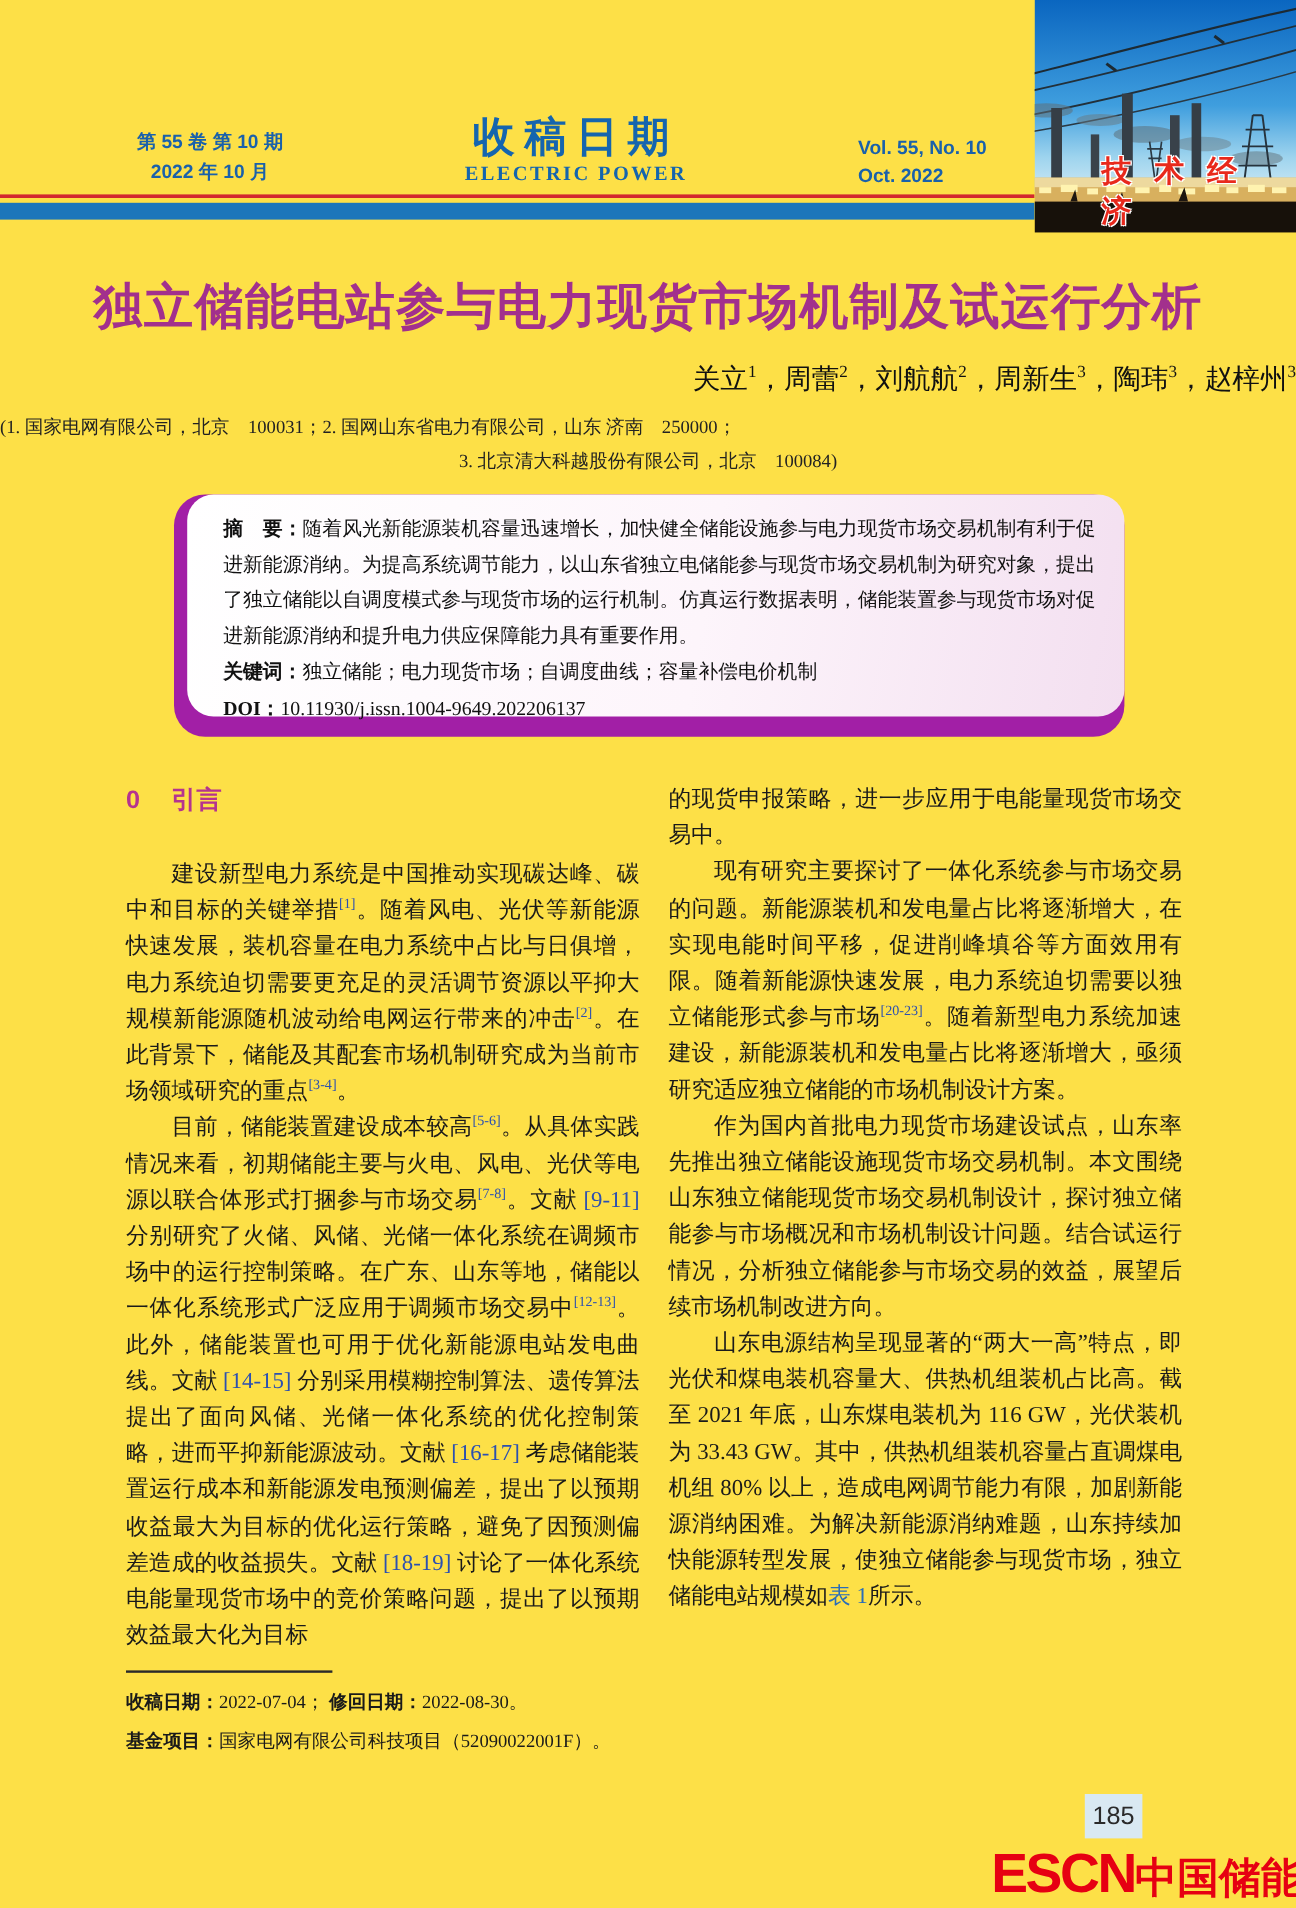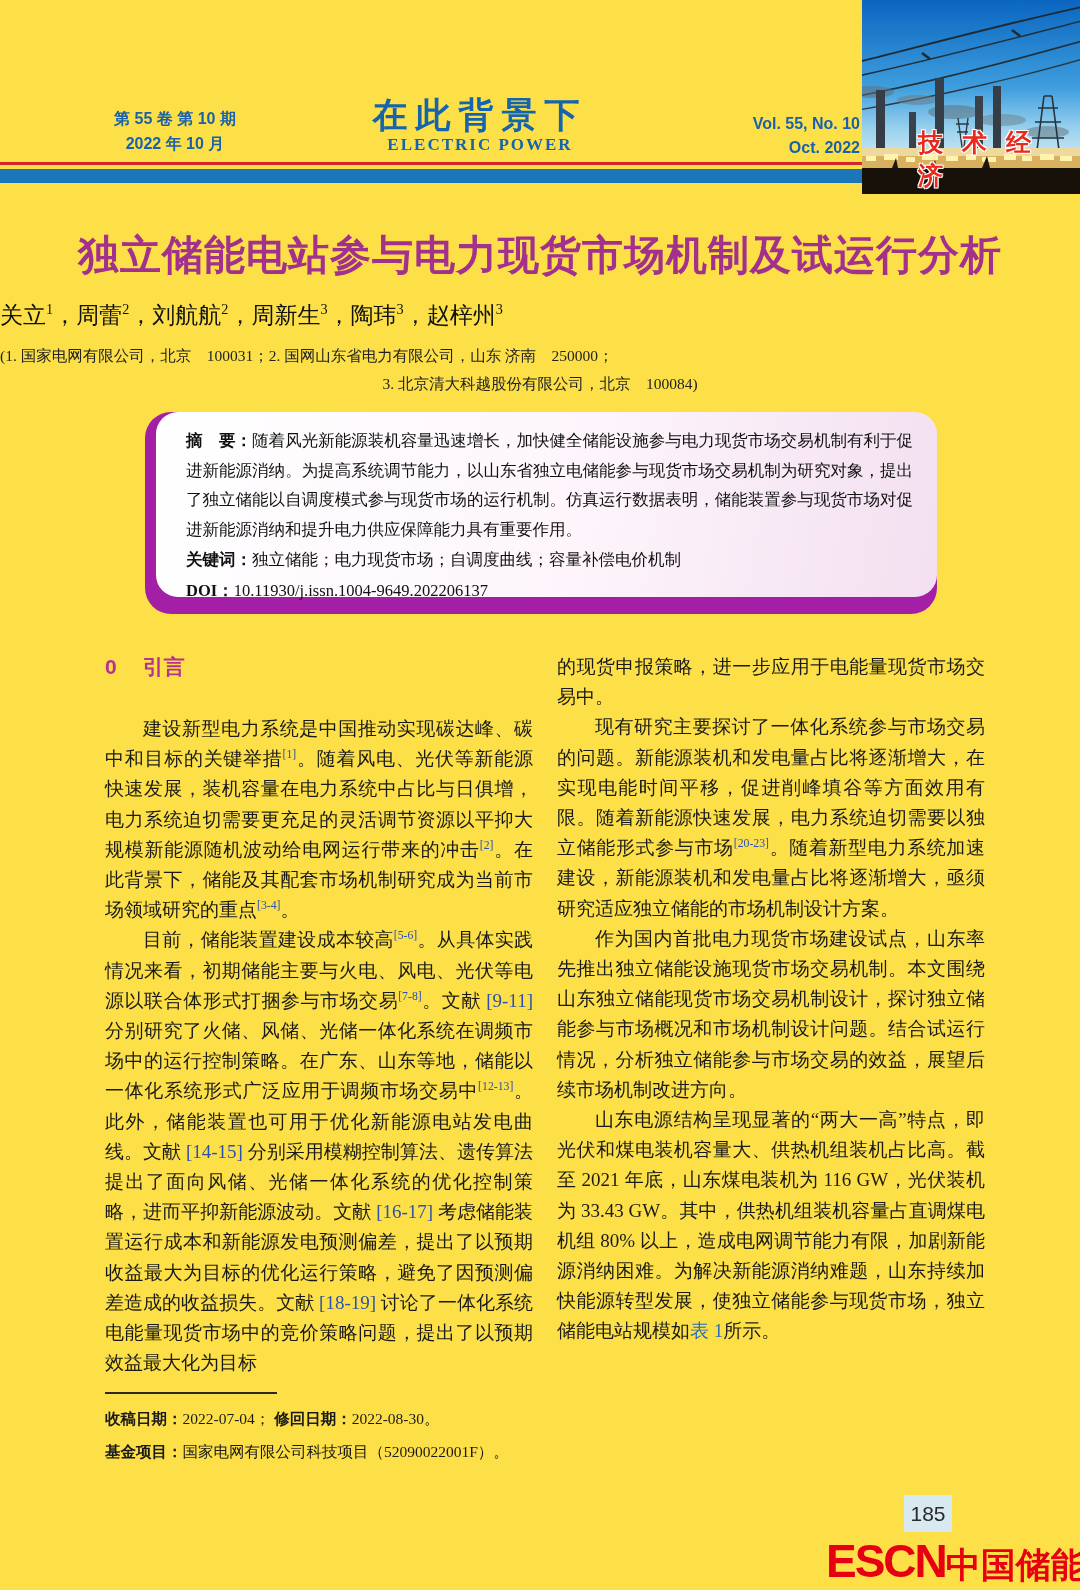--- a/index.html
+++ b/index.html
@@ -8,34 +8,34 @@
     font-family:"Liberation Serif","DejaVu Serif",serif; color:#1a1a1a; overflow:hidden;
   }
   
   .hdr-left { position:absolute; left:100px; top:106px; width:150px; text-align:center;
     font-family:"Liberation Sans",sans-serif; font-weight:bold; font-size:16px; line-height:25px; color:#1a61ab; }
   .hdr-center { position:absolute; left:0; top:96px; width:960px; text-align:center; color:#1565ae; }
   .hdr-center .cn { font-size:35px; font-weight:bold; letter-spacing:8px; line-height:38px;
     font-family:"Liberation Sans",sans-serif; }
   .hdr-center .en { font-size:17px; font-weight:bold; letter-spacing:2px; line-height:22px;
     font-family:"Liberation Serif",serif; }
-  .hdr-right { position:absolute; left:715px; top:112px; width:145px; text-align:right;
+  .hdr-right { position:absolute; left:715px; top:112px; width:145px; text-align:left;
     font-family:"Liberation Sans",sans-serif; font-weight:bold; font-size:16px; line-height:24px; color:#1a61ab; }
   .rule-red  { position:absolute; left:0; top:162px; width:862px; height:3px; background:#d3272e; }
   .rule-blue { position:absolute; left:0; top:169px; width:862px; height:14px; background:#1c76ba; }
   
   .photo { position:absolute; left:862px; top:0; width:218px; height:194px; overflow:hidden; }
   .photo svg { display:block; }
   .badge { position:absolute; left:56px; top:126px; width:160px;
     font-family:"Liberation Sans",sans-serif; font-weight:bold; font-size:25px; letter-spacing:6px;
     color:#e8291c; text-shadow:-1px -1px 0 #fff, 1px -1px 0 #fff, -1px 1px 0 #fff, 1px 1px 0 #fff; }
   
   .title { position:absolute; left:0; top:228px; width:1080px; text-align:center;
     font-size:41px; font-weight:bold; color:#a2308d; letter-spacing:1px; }
-  .authors { position:absolute; left:0; top:300px; width:1080px; text-align:left; font-size:23px; color:#111; }
+  .authors { position:absolute; left:0; top:300px; width:1080px; text-align:right; font-size:23px; color:#111; }
   .affil1 { position:absolute; left:0; top:346px; width:1080px; text-align:left; font-size:15.5px; color:#222; }
   .affil2 { position:absolute; left:0; top:374px; width:1080px; text-align:center; font-size:15.5px; color:#222; }
   
   .abs-outer { position:absolute; left:145px; top:412px; width:792px; height:202px;
     background:#a21fa6; border-radius:26px; }
   .abs-inner { position:absolute; left:11px; top:0; right:0; bottom:17px; border-radius:22px;
     background:linear-gradient(100deg,#ffffff 0%,#fdf5fb 55%,#f3dff0 100%);
     padding:14px 24px 0 30px; box-sizing:border-box; }
   .abs-text { font-size:16.5px; line-height:29.5px; text-align:justify; color:#111; }
   .abs-kw, .abs-doi { font-size:16.5px; line-height:31px; color:#111; }
@@ -71,21 +71,21 @@
 </head>
 <body>
 
 <div class="page">
 
   <div class="hdr-left">
     <div>第 55 卷 第 10 期</div>
     <div>2022 年 10 月</div>
   </div>
   <div class="hdr-center">
-    <div class="cn">在此背景下</div>
+    <div class="cn">收稿日期</div>
     <div class="en">ELECTRIC POWER</div>
   </div>
   <div class="hdr-right">
     <div>Vol. 55, No. 10</div>
     <div>Oct. 2022</div>
   </div>
   <div class="rule-red"></div>
   <div class="rule-blue"></div>
 
   <div class="photo">

